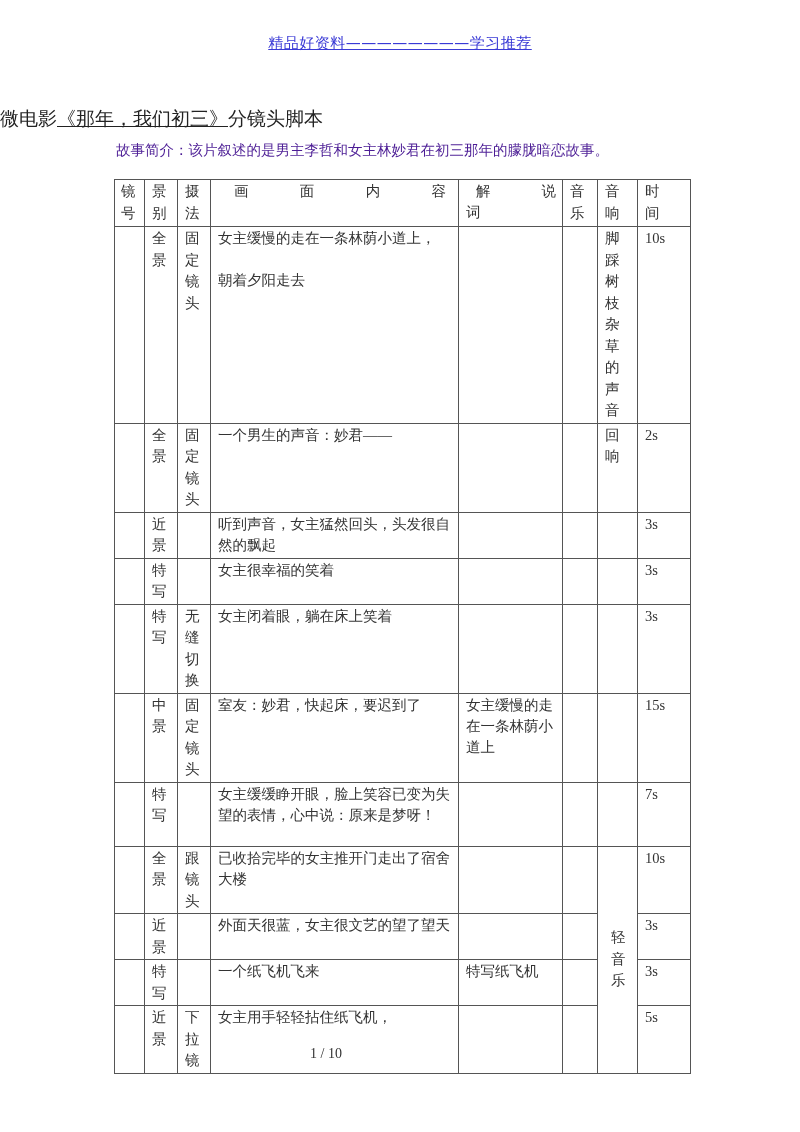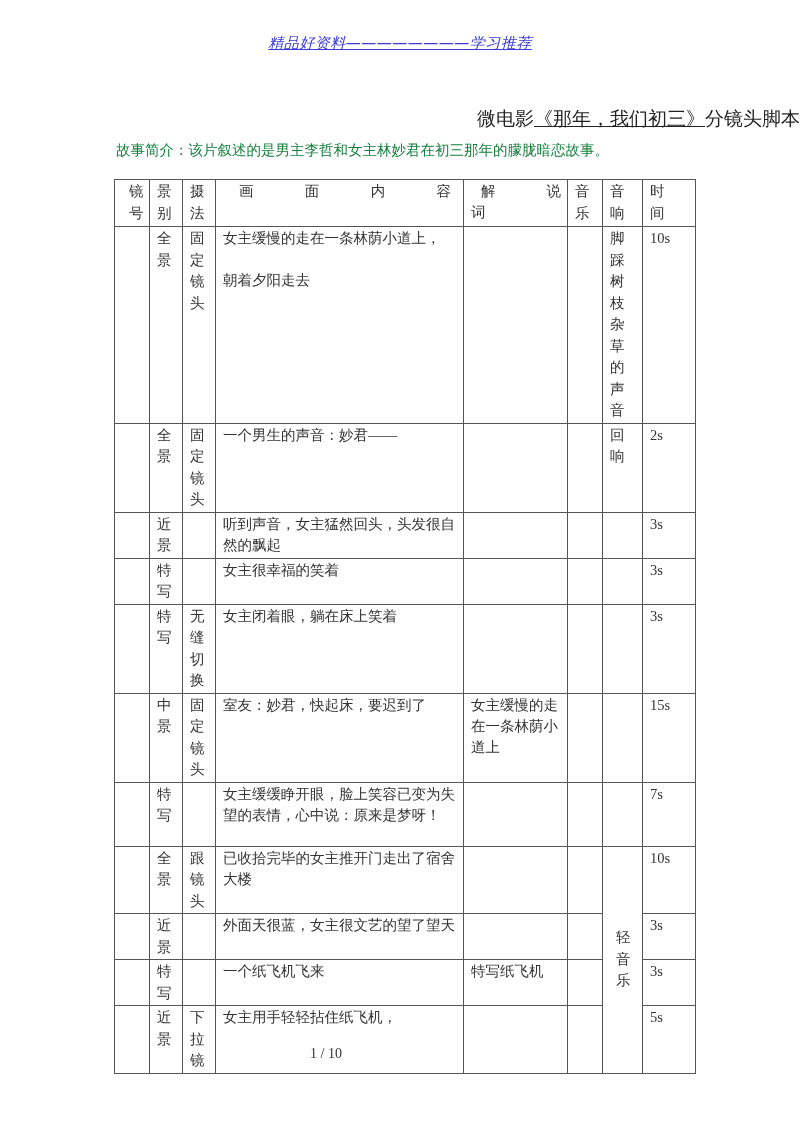--- a/index.html
+++ b/index.html
@@ -19,41 +19,40 @@
       position: absolute;
       top: 34px;
       left: 0;
       width: 800px;
       text-align: center;
       font-size: 15px;
       color: #3a3ad6;
       text-decoration: underline;
       letter-spacing: 0.5px;
       font-family: "DejaVu Sans", "Liberation Sans", sans-serif;
-      font-style: italic;
     }
     .doc-title {
       position: absolute;
       top: 106px;
       left: 0;
       width: 800px;
-      text-align: right;
+      text-align: left;
       font-size: 19px;
       color: #222;
     }
     .doc-title .u {
       text-decoration: underline;
     }
     .intro {
       position: absolute;
       left: 116px;
       top: 140px;
       font-size: 14.5px;
       line-height: 20px;
-      color: #15803d;
+      color: #4c1d95;
       white-space: nowrap;
     }
     table.script {
       position: absolute;
       left: 114px;
       top: 179px;
       border-collapse: collapse;
       table-layout: fixed;
       font-size: 14.5px;
       color: #333;
@@ -133,21 +132,21 @@
     <col class="col-jb" style="width:33px">
     <col class="col-sf" style="width:33px">
     <col class="col-hm" style="width:248px">
     <col class="col-js" style="width:104px">
     <col class="col-yy" style="width:35px">
     <col class="col-yx" style="width:40px">
     <col class="col-sj" style="width:53px">
   </colgroup>
   <tbody>
       <tr style="height:47px">
-    <th style="padding-left:14px">
+    <th style="padding-left:6px">
           <span class="vert">镜号</span>
         </th>
     <th>
           <span class="vert">景别</span>
         </th>
     <th>
           <span class="vert">摄法</span>
         </th>
     <th>
       <div class="hdr-spread">

